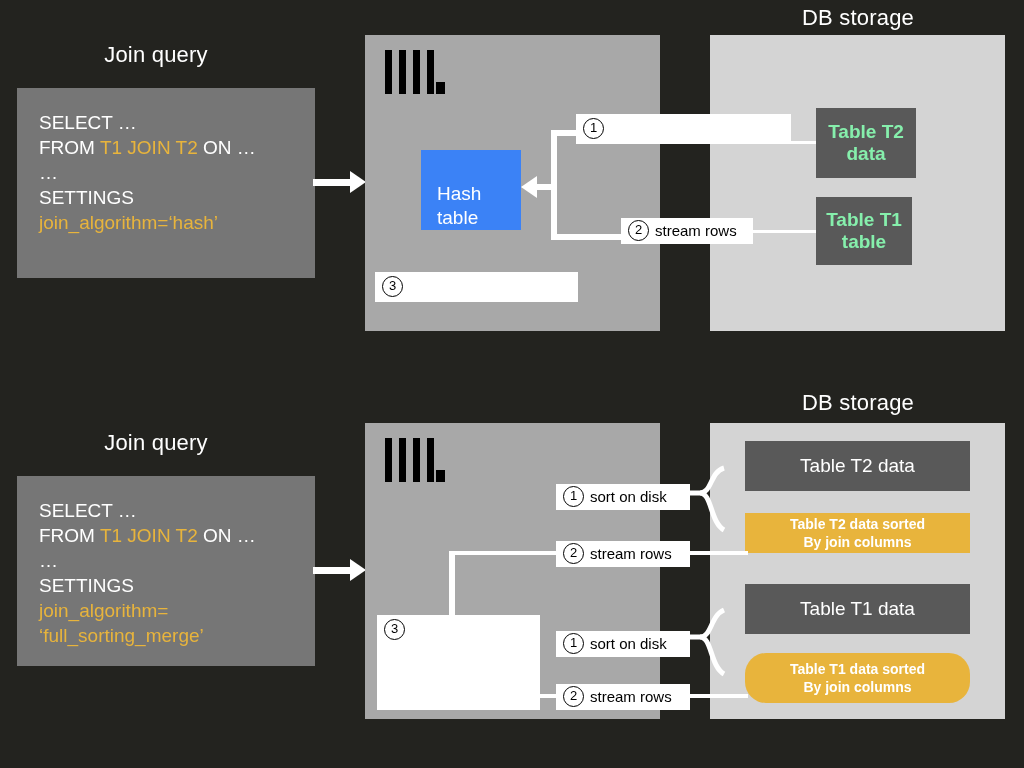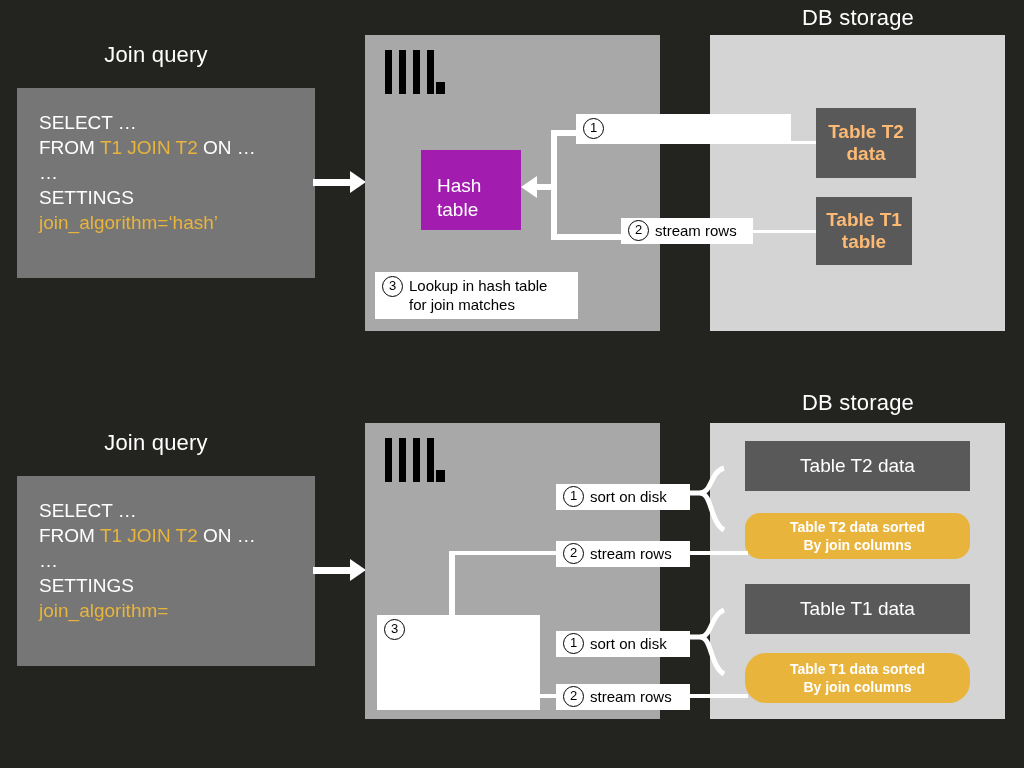--- a/index.html
+++ b/index.html
@@ -56,32 +56,32 @@
     position: absolute;
     background: #000000;
     width: 9px;
     height: 12px;
     top: 32px;
     left: 51px;
   }
 
   
   .hash-tile {
-    background: #a21caf;
+    background: #3b82f6;
     color: #ffffff;
     font-size: 19px;
     line-height: 24px;
     box-sizing: border-box;
-    padding: 24px 0 0 16px;
+    padding: 32px 0 0 16px;
   }
 
   
   .tile-dark {
     background: #595959;
-    color: #fdba74;
+    color: #86efac;
     font-weight: bold;
     display: flex;
     align-items: center;
     justify-content: center;
     text-align: center;
     line-height: 22px;
     box-sizing: border-box;
   }
   .tile-plain {
     background: #595959;
@@ -208,42 +208,41 @@
 
   <div class="abs callout" style="left:576px; top:114px; width:215px;">
     <span class="step-num">1</span>
   </div>
   <div class="abs callout one-line" style="left:621px; top:218px; width:132px; height:26px;">
     <span class="step-num">2</span>
     <span class="callout-text">stream rows</span>
   </div>
   <div class="abs callout" style="left:375px; top:272px; width:203px;">
     <span class="step-num">3</span>
-    <span class="callout-text">Lookup in hash table
-for join matches</span>
   </div>
 
   <div class="abs tile-dark" style="left:816px; top:108px; width:100px; height:70px; font-size:19px;">
     <span class="callout-text">Table T2
 data</span>
   </div>
   <div class="abs tile-dark" style="left:816px; top:197px; width:96px; height:68px; font-size:19px;">
     <span class="callout-text">Table T1
 table</span>
   </div>
 
   <div class="abs heading" style="left:36px; top:430px; width:240px;">Join query</div>
   <div class="abs heading" style="left:712px; top:385px; width:292px; line-height:36px;">DB storage</div>
 
   <div class="abs query-box" style="left:17px; top:476px; width:298px; height:190px;">
     <div class="q-line">SELECT …</div>
     <div class="q-line"><span>FROM </span><span class="kw-accent">T1 JOIN T2</span><span> ON …</span></div>
     <div class="q-line">…</div>
     <div class="q-line">SETTINGS</div>
     <div class="q-line kw-accent">join_algorithm=</div>
+    <div class="q-line kw-accent">‘full_sorting_merge’</div>
   </div>
 
   <div class="abs">
     <div class="arrow-shaft" style="left:313px; top:567px; width:38px;"></div>
     <div class="arrow-head" style="left:350px; top:559px;"></div>
   </div>
 
   <div class="abs engine-panel" style="left:365px; top:423px; width:295px; height:296px;">
     <div class="ch-logo" style="left:20px; top:15px; width:65px; height:45px;">
       <div class="ch-bar" style="left:0px;"></div>
@@ -296,21 +295,21 @@
     <span class="step-num">2</span>
     <span class="callout-text">stream rows</span>
   </div>
   <div class="abs callout" style="left:377px; top:615px; width:163px; height:95px;">
     <span class="step-num">3</span>
   </div>
 
   <div class="abs tile-plain" style="left:745px; top:441px; width:225px; height:50px; font-size:19px;">
     <span class="callout-text">Table T2 data</span>
   </div>
-  <div class="abs tile-yellow" style="left:745px; top:513px; width:225px; height:46px;border-radius:15px;">
+  <div class="abs tile-yellow" style="left:745px; top:513px; width:225px; height:40px;">
     <span class="callout-text">Table T2 data sorted
 By join columns</span>
   </div>
   <div class="abs tile-plain" style="left:745px; top:584px; width:225px; height:50px; font-size:19px;">
     <span class="callout-text">Table T1 data</span>
   </div>
   <div class="abs tile-yellow" style="left:745px; top:653px; width:225px; height:50px;border-radius:21px;">
     <span class="callout-text">Table T1 data sorted
 By join columns</span>
   </div>

